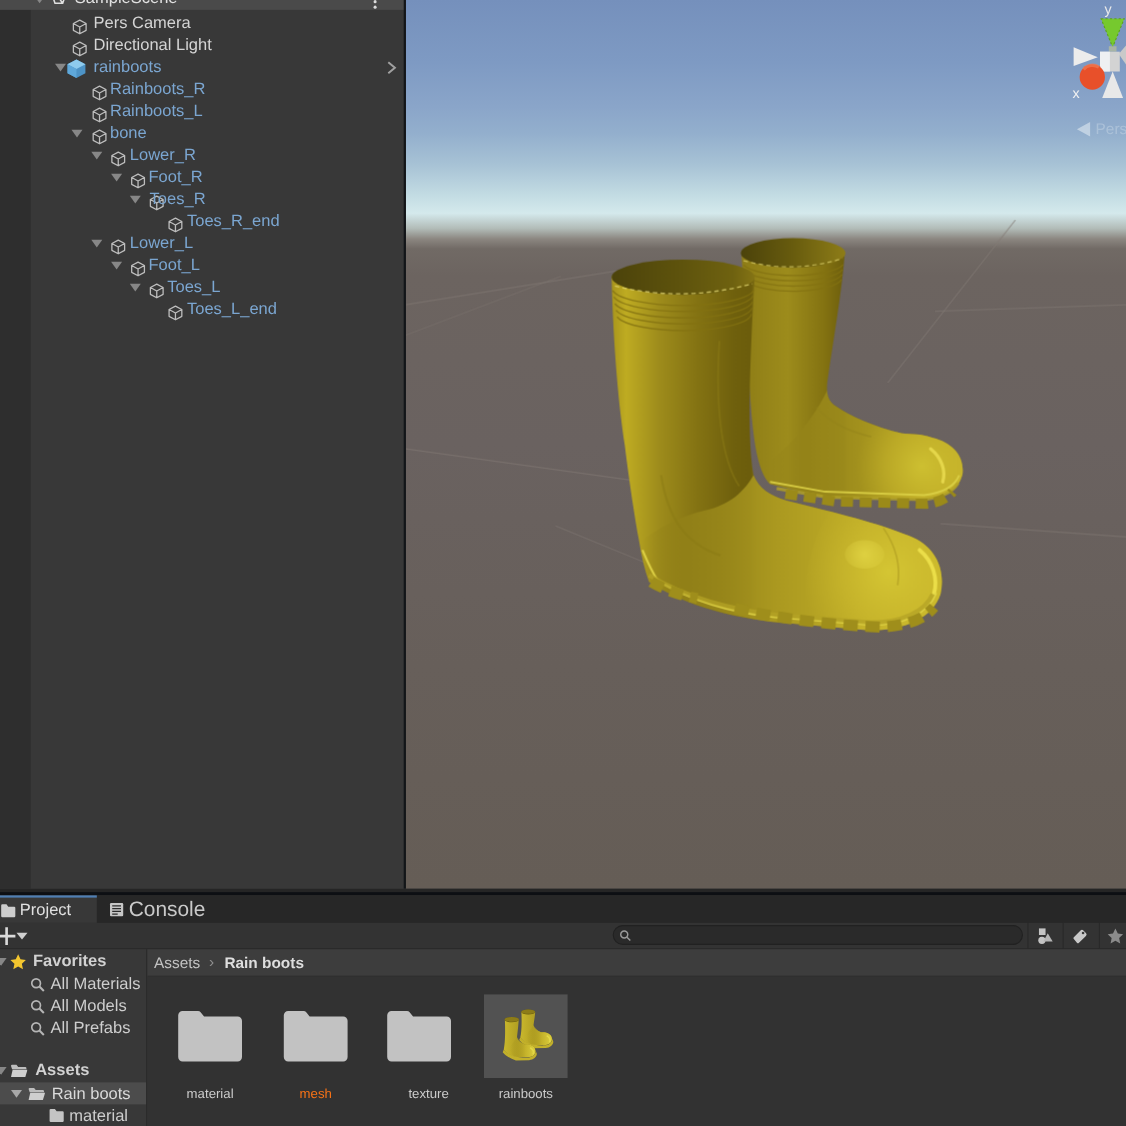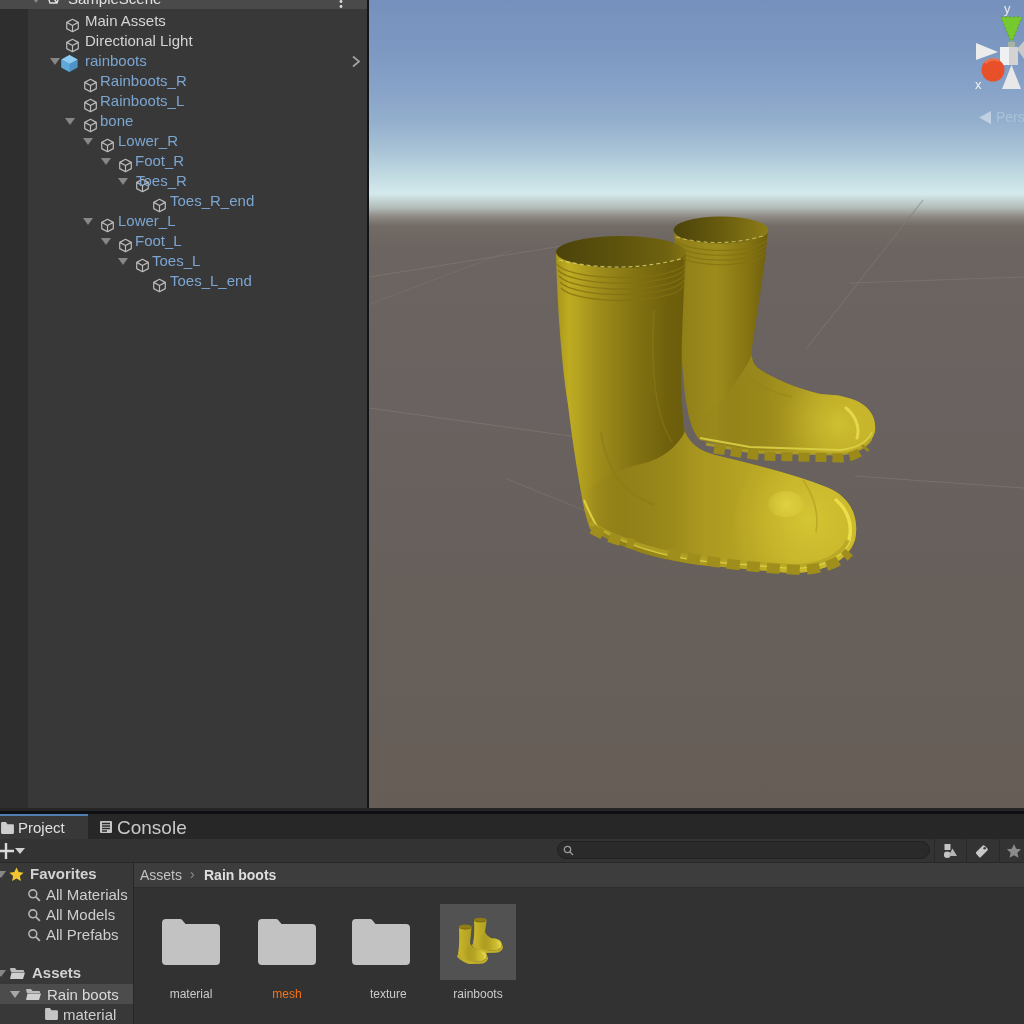--- a/index.html
+++ b/index.html
@@ -237,21 +237,21 @@
       <svg class="abs" style="left:338px; top:11px;" width="6" height="9" viewBox="0 0 6 9">
           <circle cx="3" cy="1.5" r="1.4" fill="#dcdcdc"></circle>
           <circle cx="3" cy="6.5" r="1.4" fill="#dcdcdc"></circle>
         </svg>
     </div>
     <div id="hrows">
       <div class="row" style="left:0; top:11px; width:367px;">
           <span class="abs" style="left:65px;top:3px;"><svg width="15" height="15" viewBox="0 0 14 14">
               <path d="M7,1.2 L12.4,4.1 L12.4,9.9 L7,12.8 L1.6,9.9 L1.6,4.1 Z M1.6,4.1 L7,7 L12.4,4.1 M7,7 L7,12.8" stroke="#bdbdbd" stroke-width="1.1" fill="none" stroke-linejoin="round"></path>
             </svg></span>
-          <span class="abs" style="left:85px;">Main Assets</span>
+          <span class="abs" style="left:85px;">Pers Camera</span>
         </div>
       <div class="row" style="left:0; top:31px; width:367px;">
           <span class="abs" style="left:65px;top:3px;"><svg width="15" height="15" viewBox="0 0 14 14">
               <path d="M7,1.2 L12.4,4.1 L12.4,9.9 L7,12.8 L1.6,9.9 L1.6,4.1 Z M1.6,4.1 L7,7 L12.4,4.1 M7,7 L7,12.8" stroke="#bdbdbd" stroke-width="1.1" fill="none" stroke-linejoin="round"></path>
             </svg></span>
           <span class="abs" style="left:85px;">Directional Light</span>
         </div>
       <div class="row" style="left:0; top:51px; width:367px;">
           <span class="tri" style="left:50px; top:7px;"></span>
           <span class="abs" style="left:60px;top:1px;"><svg width="19" height="19" viewBox="0 0 14 14">
@@ -457,21 +457,21 @@
             <path d="M2,7 a4,4 0 0 1 4,-4 h14 a3,3 0 0 1 2.4,1.2 L25.5,8 H56 a4,4 0 0 1 4,4 V45 a4,4 0 0 1 -4,4 H6 a4,4 0 0 1 -4,-4 Z" fill="#c2c2c2"></path>
           </svg></div>
       <div class="abs" style="left:30px; top:124px; width:54px; text-align:center; font-size:12px; color:#cbcbcb;">material</div>
       <div class="abs" style="left:122px; top:53px;"><svg width="62" height="50" viewBox="0 0 62 50">
             <path d="M2,7 a4,4 0 0 1 4,-4 h14 a3,3 0 0 1 2.4,1.2 L25.5,8 H56 a4,4 0 0 1 4,4 V45 a4,4 0 0 1 -4,4 H6 a4,4 0 0 1 -4,-4 Z" fill="#c2c2c2"></path>
           </svg></div>
       <div class="abs" style="left:126px; top:124px; width:54px; text-align:center; font-size:12px; color:#f97316;">mesh</div>
       <div class="abs" style="left:216px; top:53px;"><svg width="62" height="50" viewBox="0 0 62 50">
             <path d="M2,7 a4,4 0 0 1 4,-4 h14 a3,3 0 0 1 2.4,1.2 L25.5,8 H56 a4,4 0 0 1 4,4 V45 a4,4 0 0 1 -4,4 H6 a4,4 0 0 1 -4,-4 Z" fill="#c2c2c2"></path>
           </svg></div>
-      <div class="abs" style="left:236px; top:124px; width:54px; text-align:left; font-size:12px; color:#cbcbcb;">texture</div>
+      <div class="abs" style="left:220px; top:124px; width:54px; text-align:right; font-size:12px; color:#cbcbcb;">texture</div>
 
       <div class="abs" style="left:306px; top:41px; width:76px; height:76px; background:#525252;">
         <svg width="76" height="76" viewBox="0 0 76 76">
           <defs>
             <linearGradient id="tbt" x1="0" y1="0" x2="1" y2="0">
               <stop offset="0" stop-color="#c9b72c"></stop>
                 <stop offset="0.55" stop-color="#ac9a20"></stop>
                 <stop offset="1" stop-color="#857414"></stop>
             </linearGradient>
             <linearGradient id="tbt2" x1="0" y1="0" x2="1" y2="0">

